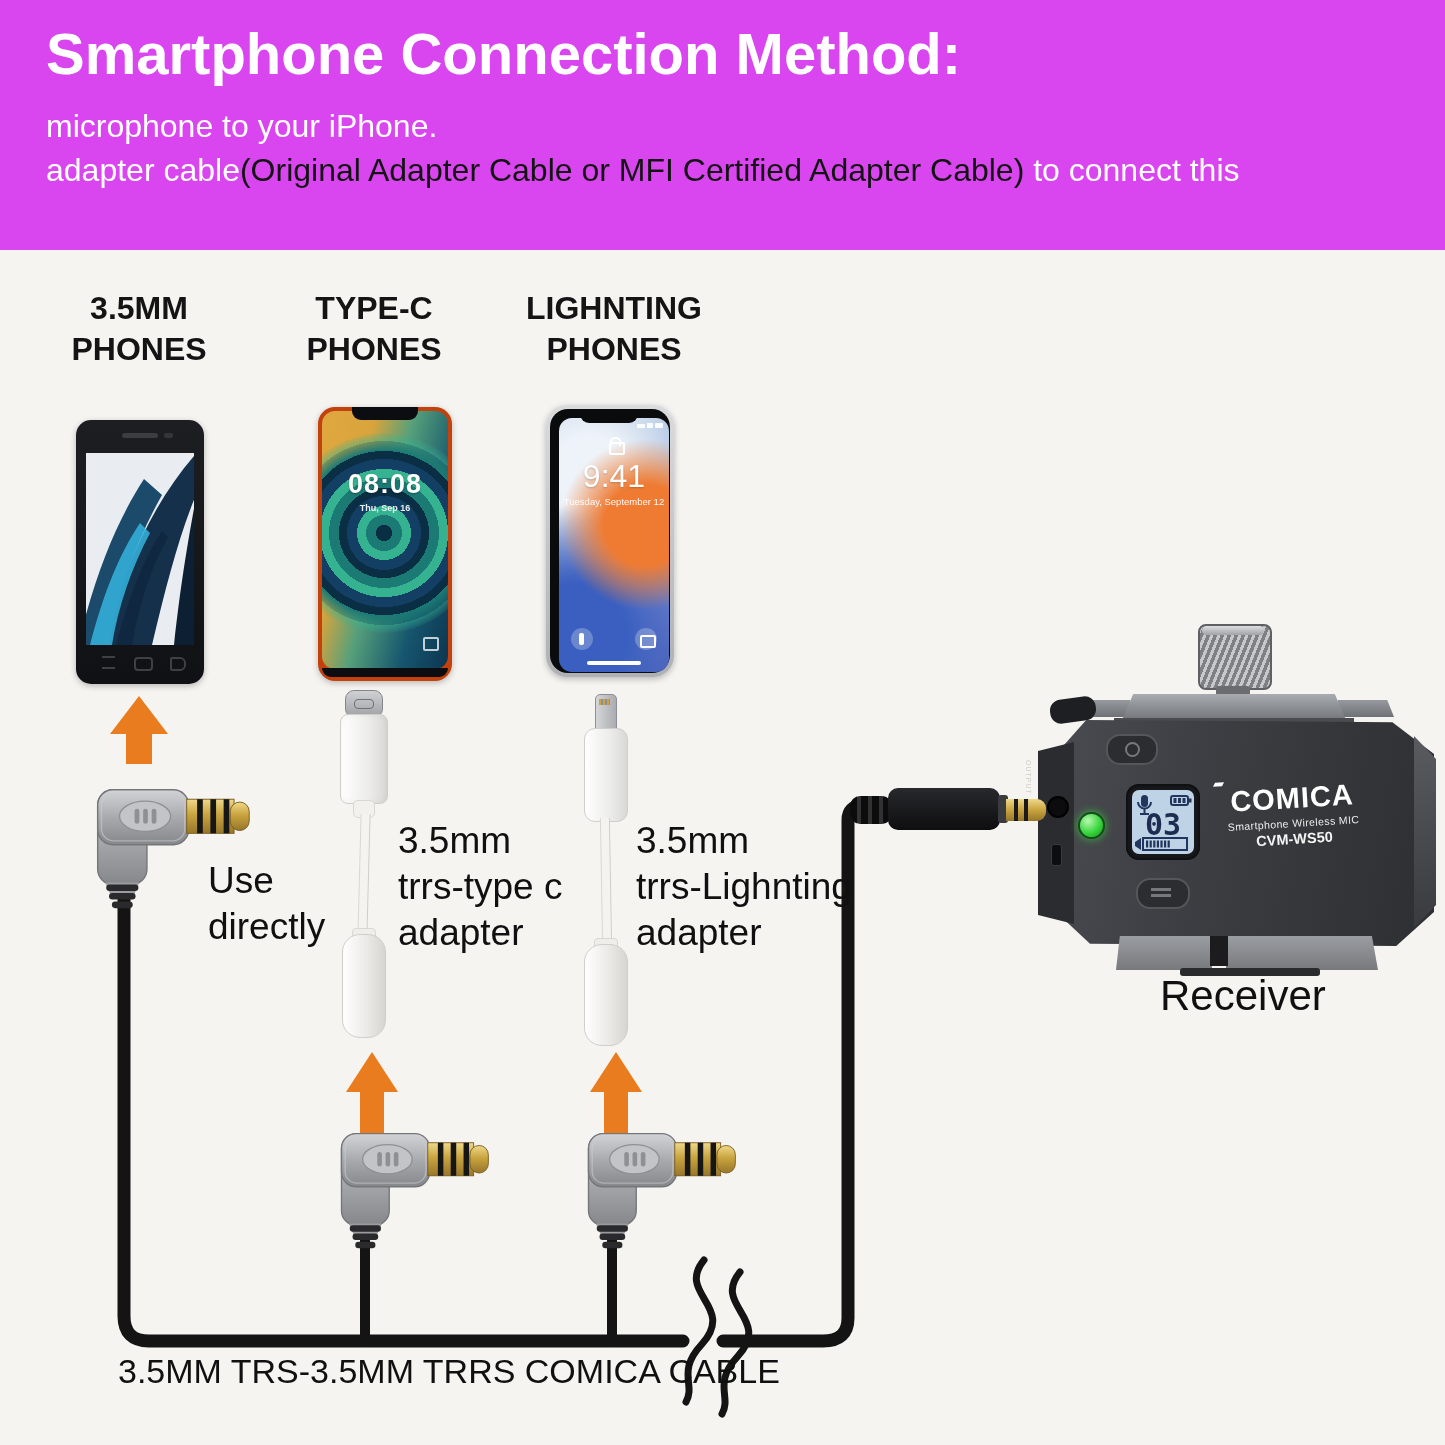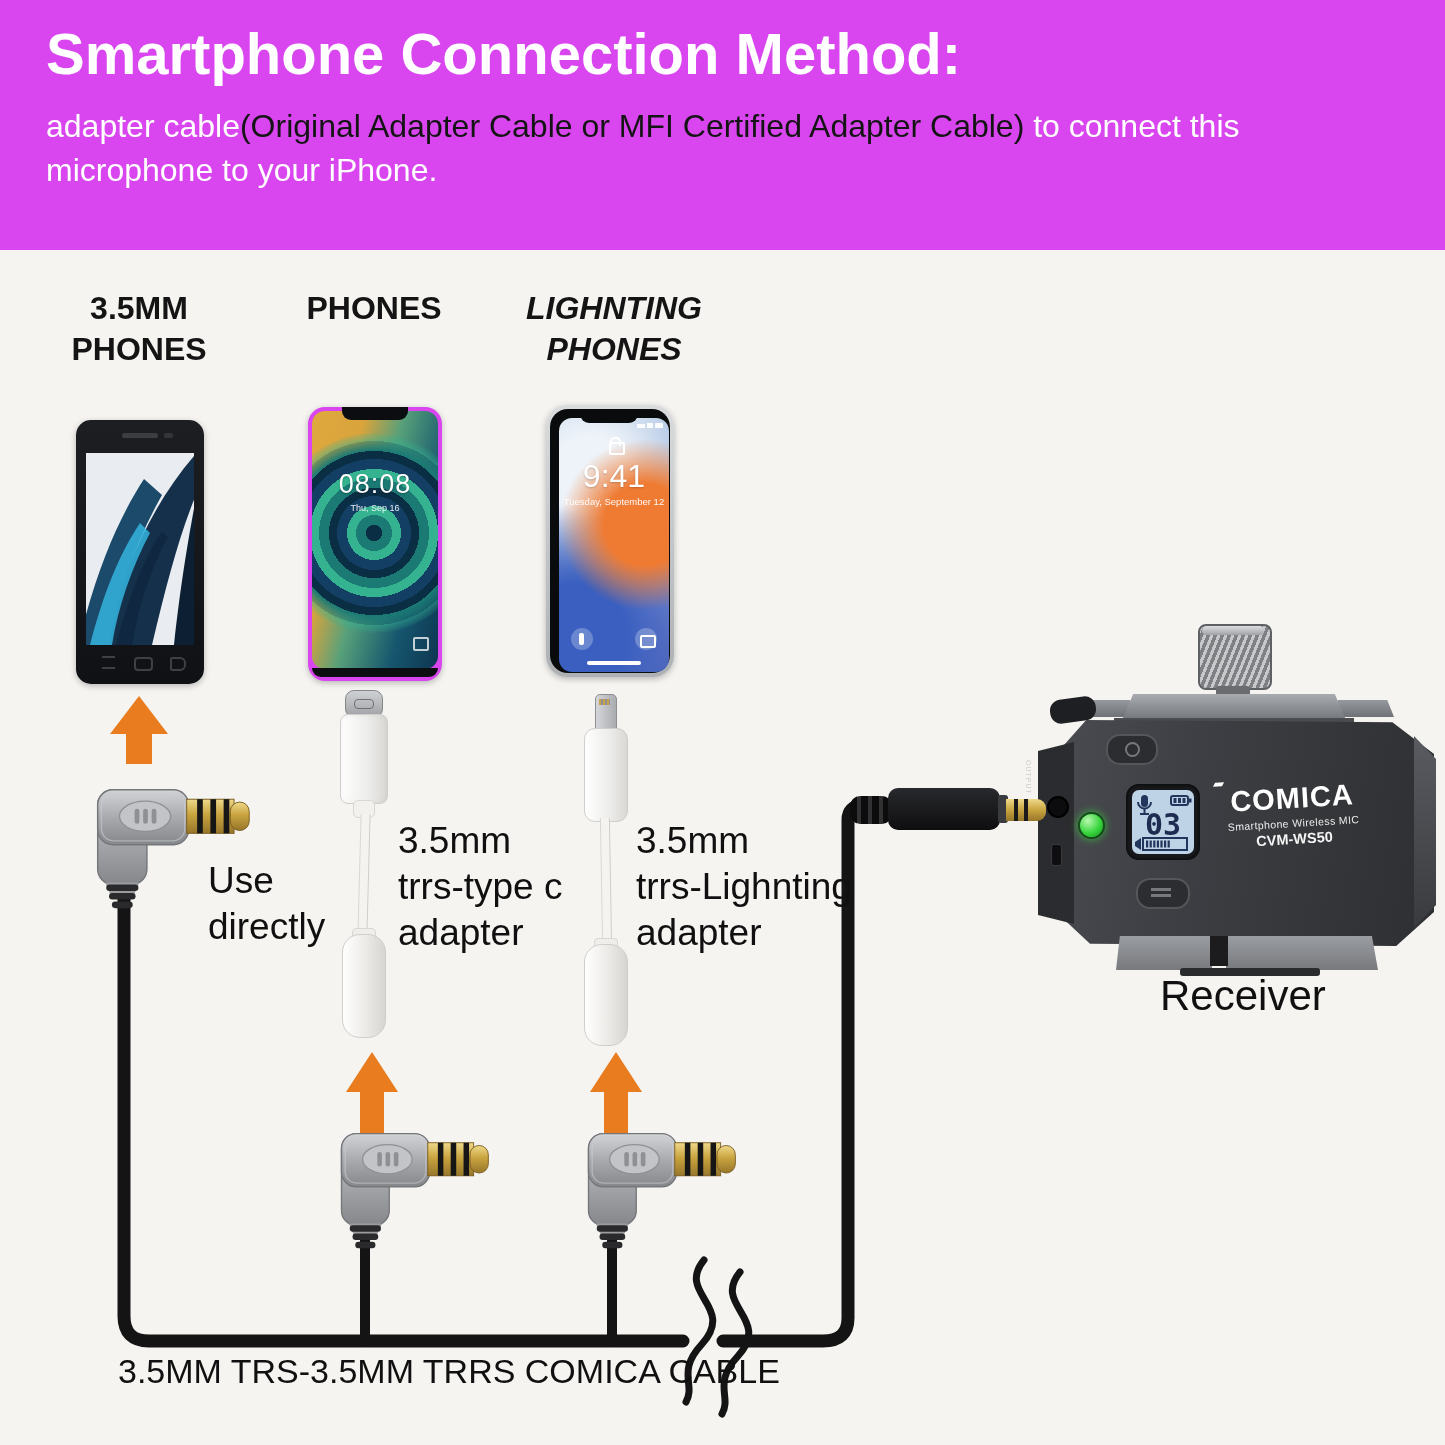--- a/index.html
+++ b/index.html
@@ -24,21 +24,21 @@
   
   .p1-body{left:0;top:0;width:128px;height:264px;background:linear-gradient(180deg,#1d1e21,#101114);border-radius:15px;box-shadow:0 2px 6px rgba(0,0,0,.25);}
   .p1-screen{left:10px;top:33px;width:108px;height:192px;background:#e9edf1;overflow:hidden;}
   .p1-slit{left:46px;top:13px;width:36px;height:5px;background:#3c3d41;border-radius:3px;}
   .p1-dot{left:88px;top:13px;width:9px;height:5px;background:#34353a;border-radius:2px;}
   .p1-nav-menu{left:26px;bottom:15px;width:13px;height:9px;border-top:2px solid #3f4044;border-bottom:2px solid #3f4044;}
   .p1-nav-home{left:58px;bottom:13px;width:15px;height:10px;border:2px solid #3f4044;border-radius:4px;}
   .p1-nav-back{left:94px;bottom:13px;width:12px;height:10px;border:2px solid #3f4044;border-radius:2px 6px 6px 2px;}
 
   
-  .p2-body{left:0;top:0;width:134px;height:274px;background:#d946ef;border-radius:17px;box-shadow:0 2px 6px rgba(0,0,0,.25);}
+  .p2-body{left:10px;top:0;width:134px;height:274px;background:#c2410c;border-radius:17px;box-shadow:0 2px 6px rgba(0,0,0,.25);font-weight:bold;}
   .p2-screen{left:4px;top:4px;width:126px;height:258px;border-radius:13px;overflow:hidden;
      background:linear-gradient(105deg,#e0a83f 0%,#d9a43c 28%,#57a07a 48%,#16566e 75%,#0d3550 100%);}
   .p2-rings{position:absolute;right:-36px;top:22px;width:200px;height:200px;border-radius:50%;
      background:repeating-radial-gradient(circle at 50% 50%,#0a2e44 0 8px,#1b7a74 8px 18px,#35b391 18px 27px,#123f63 27px 37px);
      -webkit-mask:radial-gradient(circle,#000 58%,transparent 72%);mask:radial-gradient(circle,#000 58%,transparent 72%);}
   .p2-notch{left:34px;top:0;width:66px;height:13px;background:#0c0d10;border-radius:0 0 9px 9px;z-index:2;}
   .p2-time{left:0;top:58px;width:100%;text-align:center;font-size:27px;color:#ffffff;letter-spacing:1px;z-index:2;text-shadow:0 1px 2px rgba(0,0,0,.3);}
   .p2-date{left:0;top:92px;width:100%;text-align:center;font-size:9px;color:rgba(255,255,255,.9);z-index:2;}
   .p2-chin{left:4px;bottom:4px;width:126px;height:9px;background:#0c0d10;border-radius:0 0 12px 12px;z-index:2;}
   .p2-cam{right:9px;bottom:18px;width:12px;height:10px;border:2px solid rgba(255,255,255,.75);border-radius:2px;z-index:2;}
@@ -187,33 +187,34 @@
     <path d="M723,1341 H823 Q848,1341 848,1318 V820 Q848,806 862,806 H888" fill="none" stroke="#141414" stroke-width="13" stroke-linecap="round"></path>
     <path d="M365,1236 V1341" fill="none" stroke="#141414" stroke-width="10" stroke-linecap="round"></path>
     <path d="M612,1236 V1341" fill="none" stroke="#141414" stroke-width="10" stroke-linecap="round"></path>
     <path d="M704,1260 C676,1294 736,1306 702,1344 C676,1372 696,1384 686,1402" fill="none" stroke="#141414" stroke-width="7" stroke-linecap="round"></path>
     <path d="M740,1272 C712,1306 772,1318 738,1356 C712,1384 732,1396 722,1414" fill="none" stroke="#141414" stroke-width="7" stroke-linecap="round"></path>
   </svg>
 
   <div class="abs header">
     <div class="abs title">Smartphone Connection Method:</div>
     <div class="abs para">
+      <div>microphone to your iPhone.</div>
       <div><span>adapter cable</span><span class="dark">(Original Adapter Cable or MFI Certified Adapter Cable)</span><span> to connect this</span></div>
-      <div>microphone to your iPhone.</div>
     </div>
   </div>
 
   <div class="abs col-label" style="left:-1px;">
     <div>3.5MM</div>
       <div>PHONES</div>
   </div>
   <div class="abs col-label" style="left:234px;">
+    <div>TYPE-C</div>
       <div>PHONES</div>
   </div>
-  <div class="abs col-label" style="left:474px;font-style:italic;">
+  <div class="abs col-label" style="left:474px;">
     <div>LIGHNTING</div>
       <div>PHONES</div>
   </div>
 
   <div class="abs phone" style="left:76px;top:420px;width:128px;height:264px;">
     <div class="abs p1-body">
       <div class="abs p1-slit"></div>
       <div class="abs p1-dot"></div>
       <div class="abs p1-screen">
         <svg width="108" height="192" viewBox="0 0 108 192">

